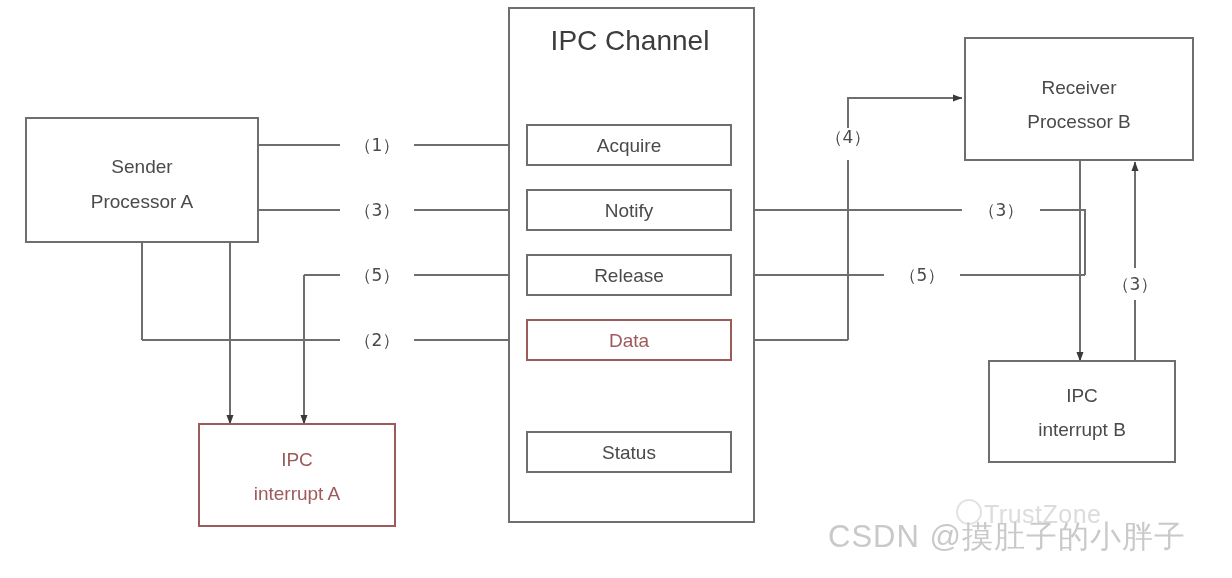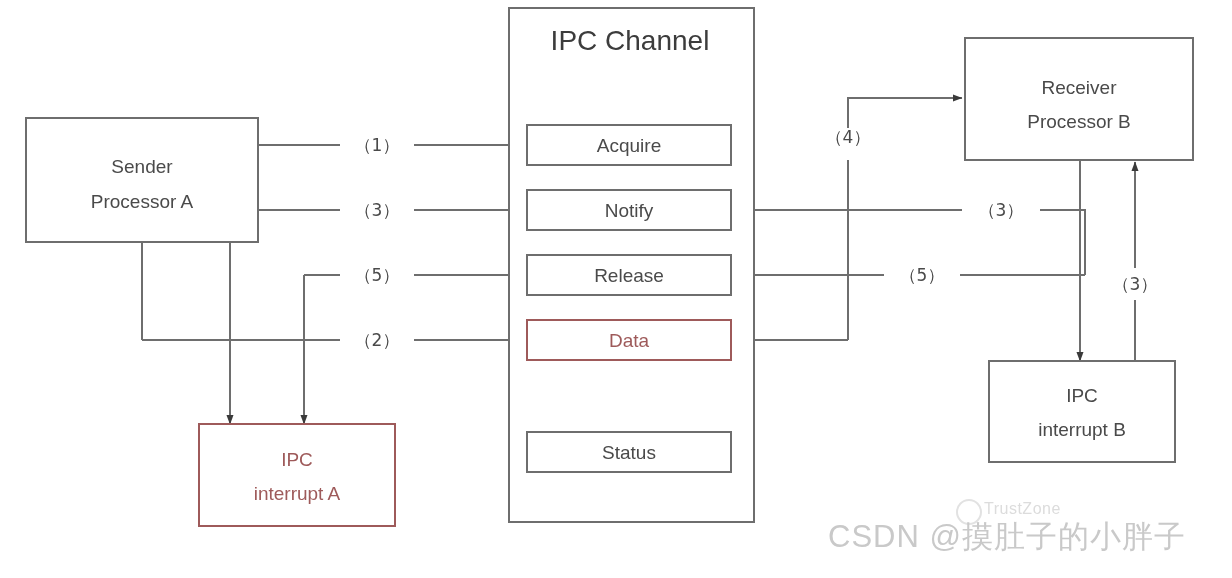--- a/index.html
+++ b/index.html
@@ -17,21 +17,21 @@
   .title{font-family:"Liberation Sans","DejaVu Sans",sans-serif;font-size:28px;fill:#3c3c3c;}
   .step{font-family:"DejaVu Sans",sans-serif;font-size:17px;fill:#4a4a4a;}
   .wm-csdn{
     position:absolute;left:828px;top:516px;
     font-family:"Liberation Sans","DejaVu Sans",sans-serif;
     font-size:31px;color:#c9c9c9;white-space:nowrap;letter-spacing:1px;
   }
   .wm-tz{
     position:absolute;left:984px;top:500px;
     font-family:"Liberation Sans","DejaVu Sans",sans-serif;
-    font-size:16px;color:#dcdcdc;white-space:nowrap;letter-spacing:0.5px;text-align:right;
+    font-size:25px;color:#dcdcdc;white-space:nowrap;letter-spacing:0.5px;text-align:right;
   }
   .wm-tz-mark{
     position:absolute;left:956px;top:499px;width:22px;height:22px;
     border-radius:50%;border:2px solid #e2e2e2;
   }
 </style>
 </head>
 <body>
 
 <div id="stage">

